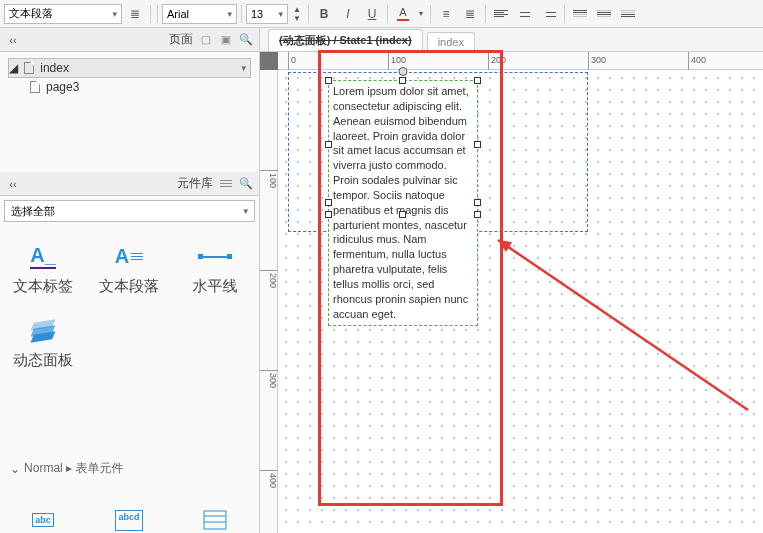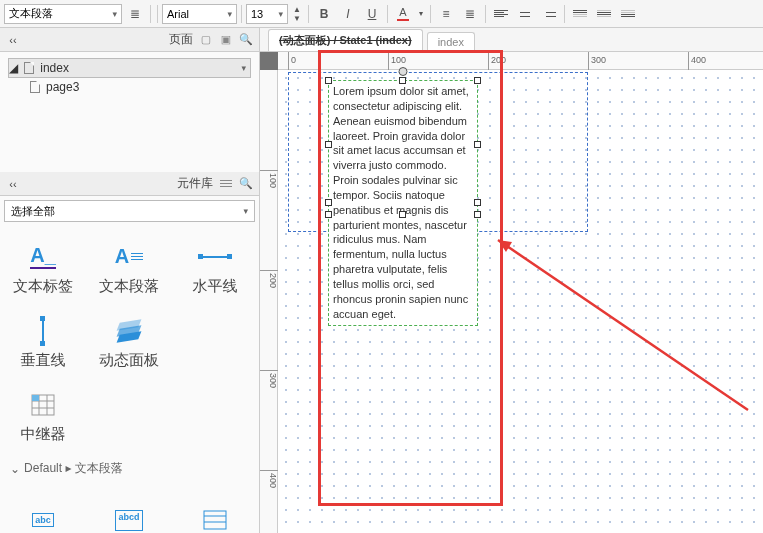--- a/index.html
+++ b/index.html
@@ -195,57 +195,35 @@
                 <span style="position:absolute;left:-3px;top:-2px;width:5px;height:5px;background:#2b8fd9"></span>
                 <span style="position:absolute;right:-3px;top:-2px;width:5px;height:5px;background:#2b8fd9"></span>
               </span>
             </div>
             <span class="wLbl">水平线</span>
           </div>
       </div>
       <div class="wRow">
         <div class="wCell">
             <div class="wIco">
-              <span style="width:2px;height:24px;background:#2b8fd9;position:relative">
-                <span style="position:absolute;top:-3px;left:-2px;width:5px;height:5px;background:#2b8fd9"></span>
-                <span style="position:absolute;bottom:-3px;left:-2px;width:5px;height:5px;background:#2b8fd9"></span>
-              </span>
-            </div>
-            <span class="wLbl">垂直线</span>
-          </div>
-        <div class="wCell">
-            <div class="wIco">
               <div class="layersIco">
                 <span style="top:0;left:2px;opacity:.4"></span>
                 <span style="top:6px;left:2px;opacity:.7"></span>
                 <span style="top:12px;left:2px"></span>
               </div>
             </div>
             <span class="wLbl">动态面板</span>
           </div>
       </div>
       <div class="wRow">
-        <div class="wCell">
-            <div class="wIco" style="color:#888">
-              <svg width="24" height="22">
-                <rect x="1" y="1" width="22" height="20" fill="none" stroke="#999"></rect>
-                <line x1="8" y1="1" x2="8" y2="21" stroke="#999"></line>
-                <line x1="16" y1="1" x2="16" y2="21" stroke="#999"></line>
-                <line x1="1" y1="7" x2="23" y2="7" stroke="#999"></line>
-                <line x1="1" y1="14" x2="23" y2="14" stroke="#999"></line>
-                <rect x="1" y="1" width="7" height="6" fill="#6bb8e8"></rect>
-              </svg>
-            </div>
-            <span class="wLbl">中继器</span>
-          </div>
         <div class="wCell"></div>
       </div>
       <div class="catHdr">
           <span>⌄</span>
-          <span>Default ▸ 文本段落</span>
+          <span>Normal ▸ 表单元件</span>
         </div>
       <div class="wRow">
         <div class="wCell">
             <div class="wIco">
               <span class="abcBox">abc</span>
             </div>
           </div>
         <div class="wCell">
             <div class="wIco">
               <span class="abcBox" style="padding:1px 2px 8px 2px">abcd</span>

